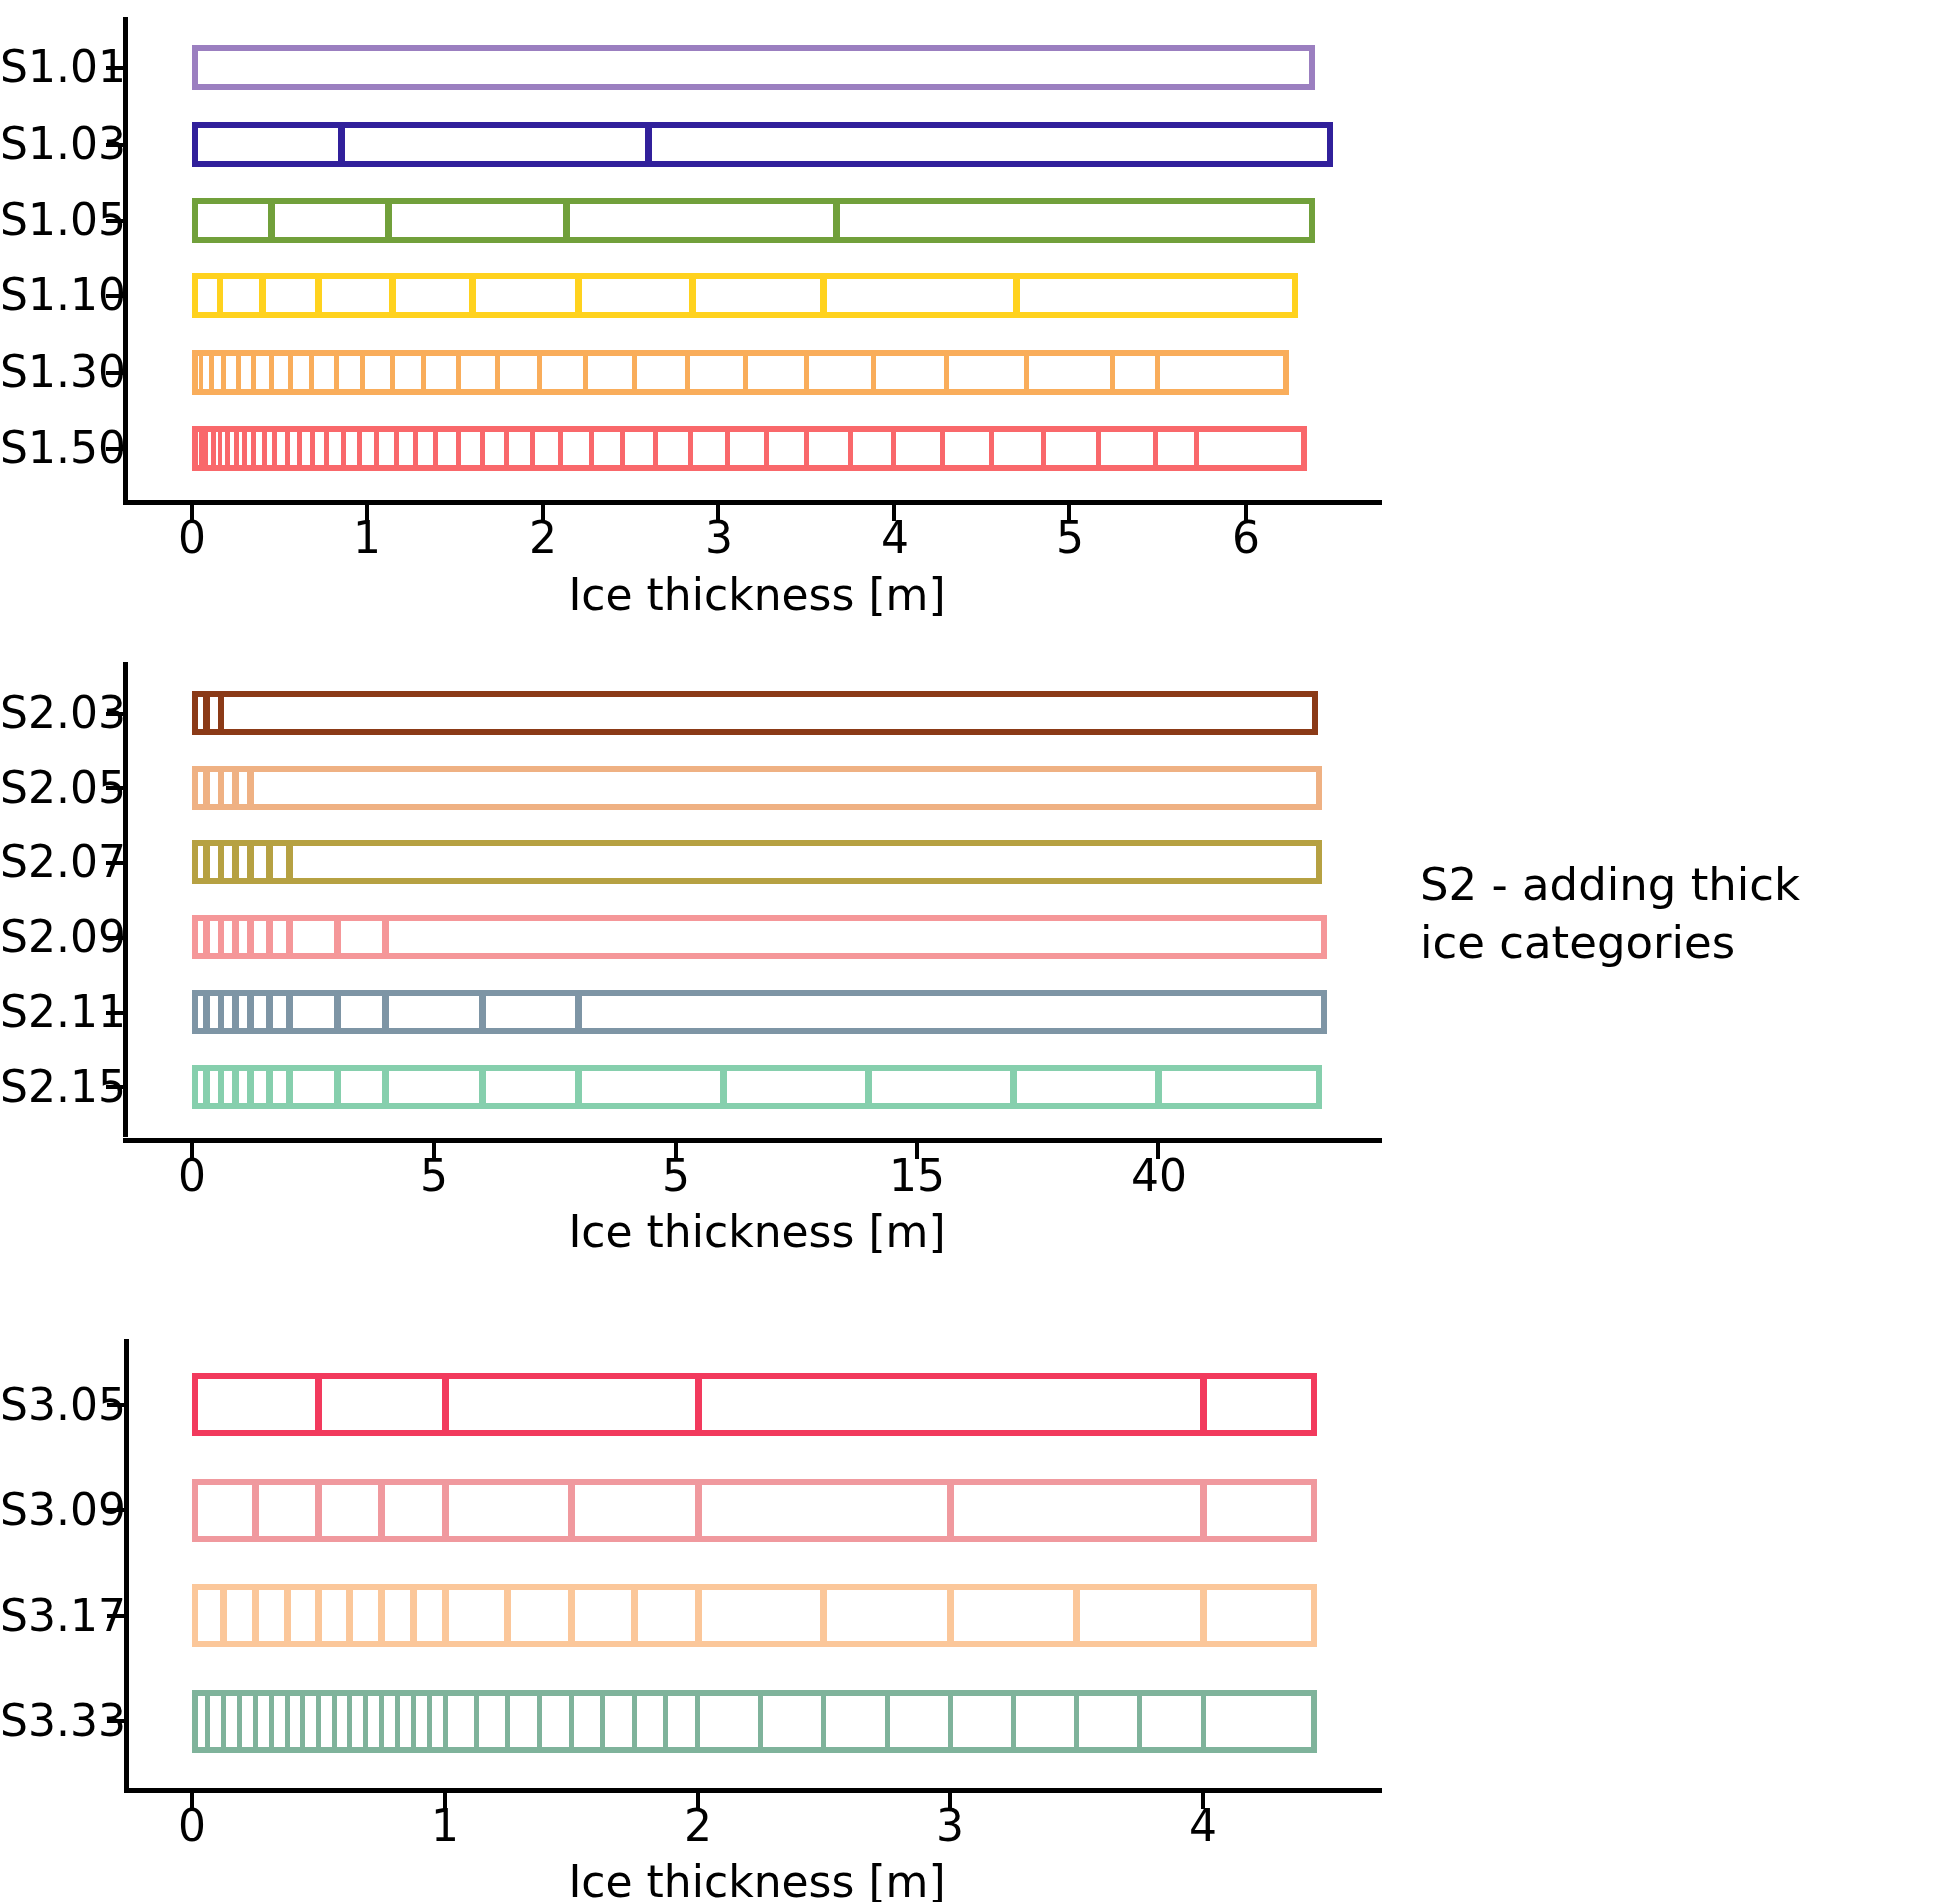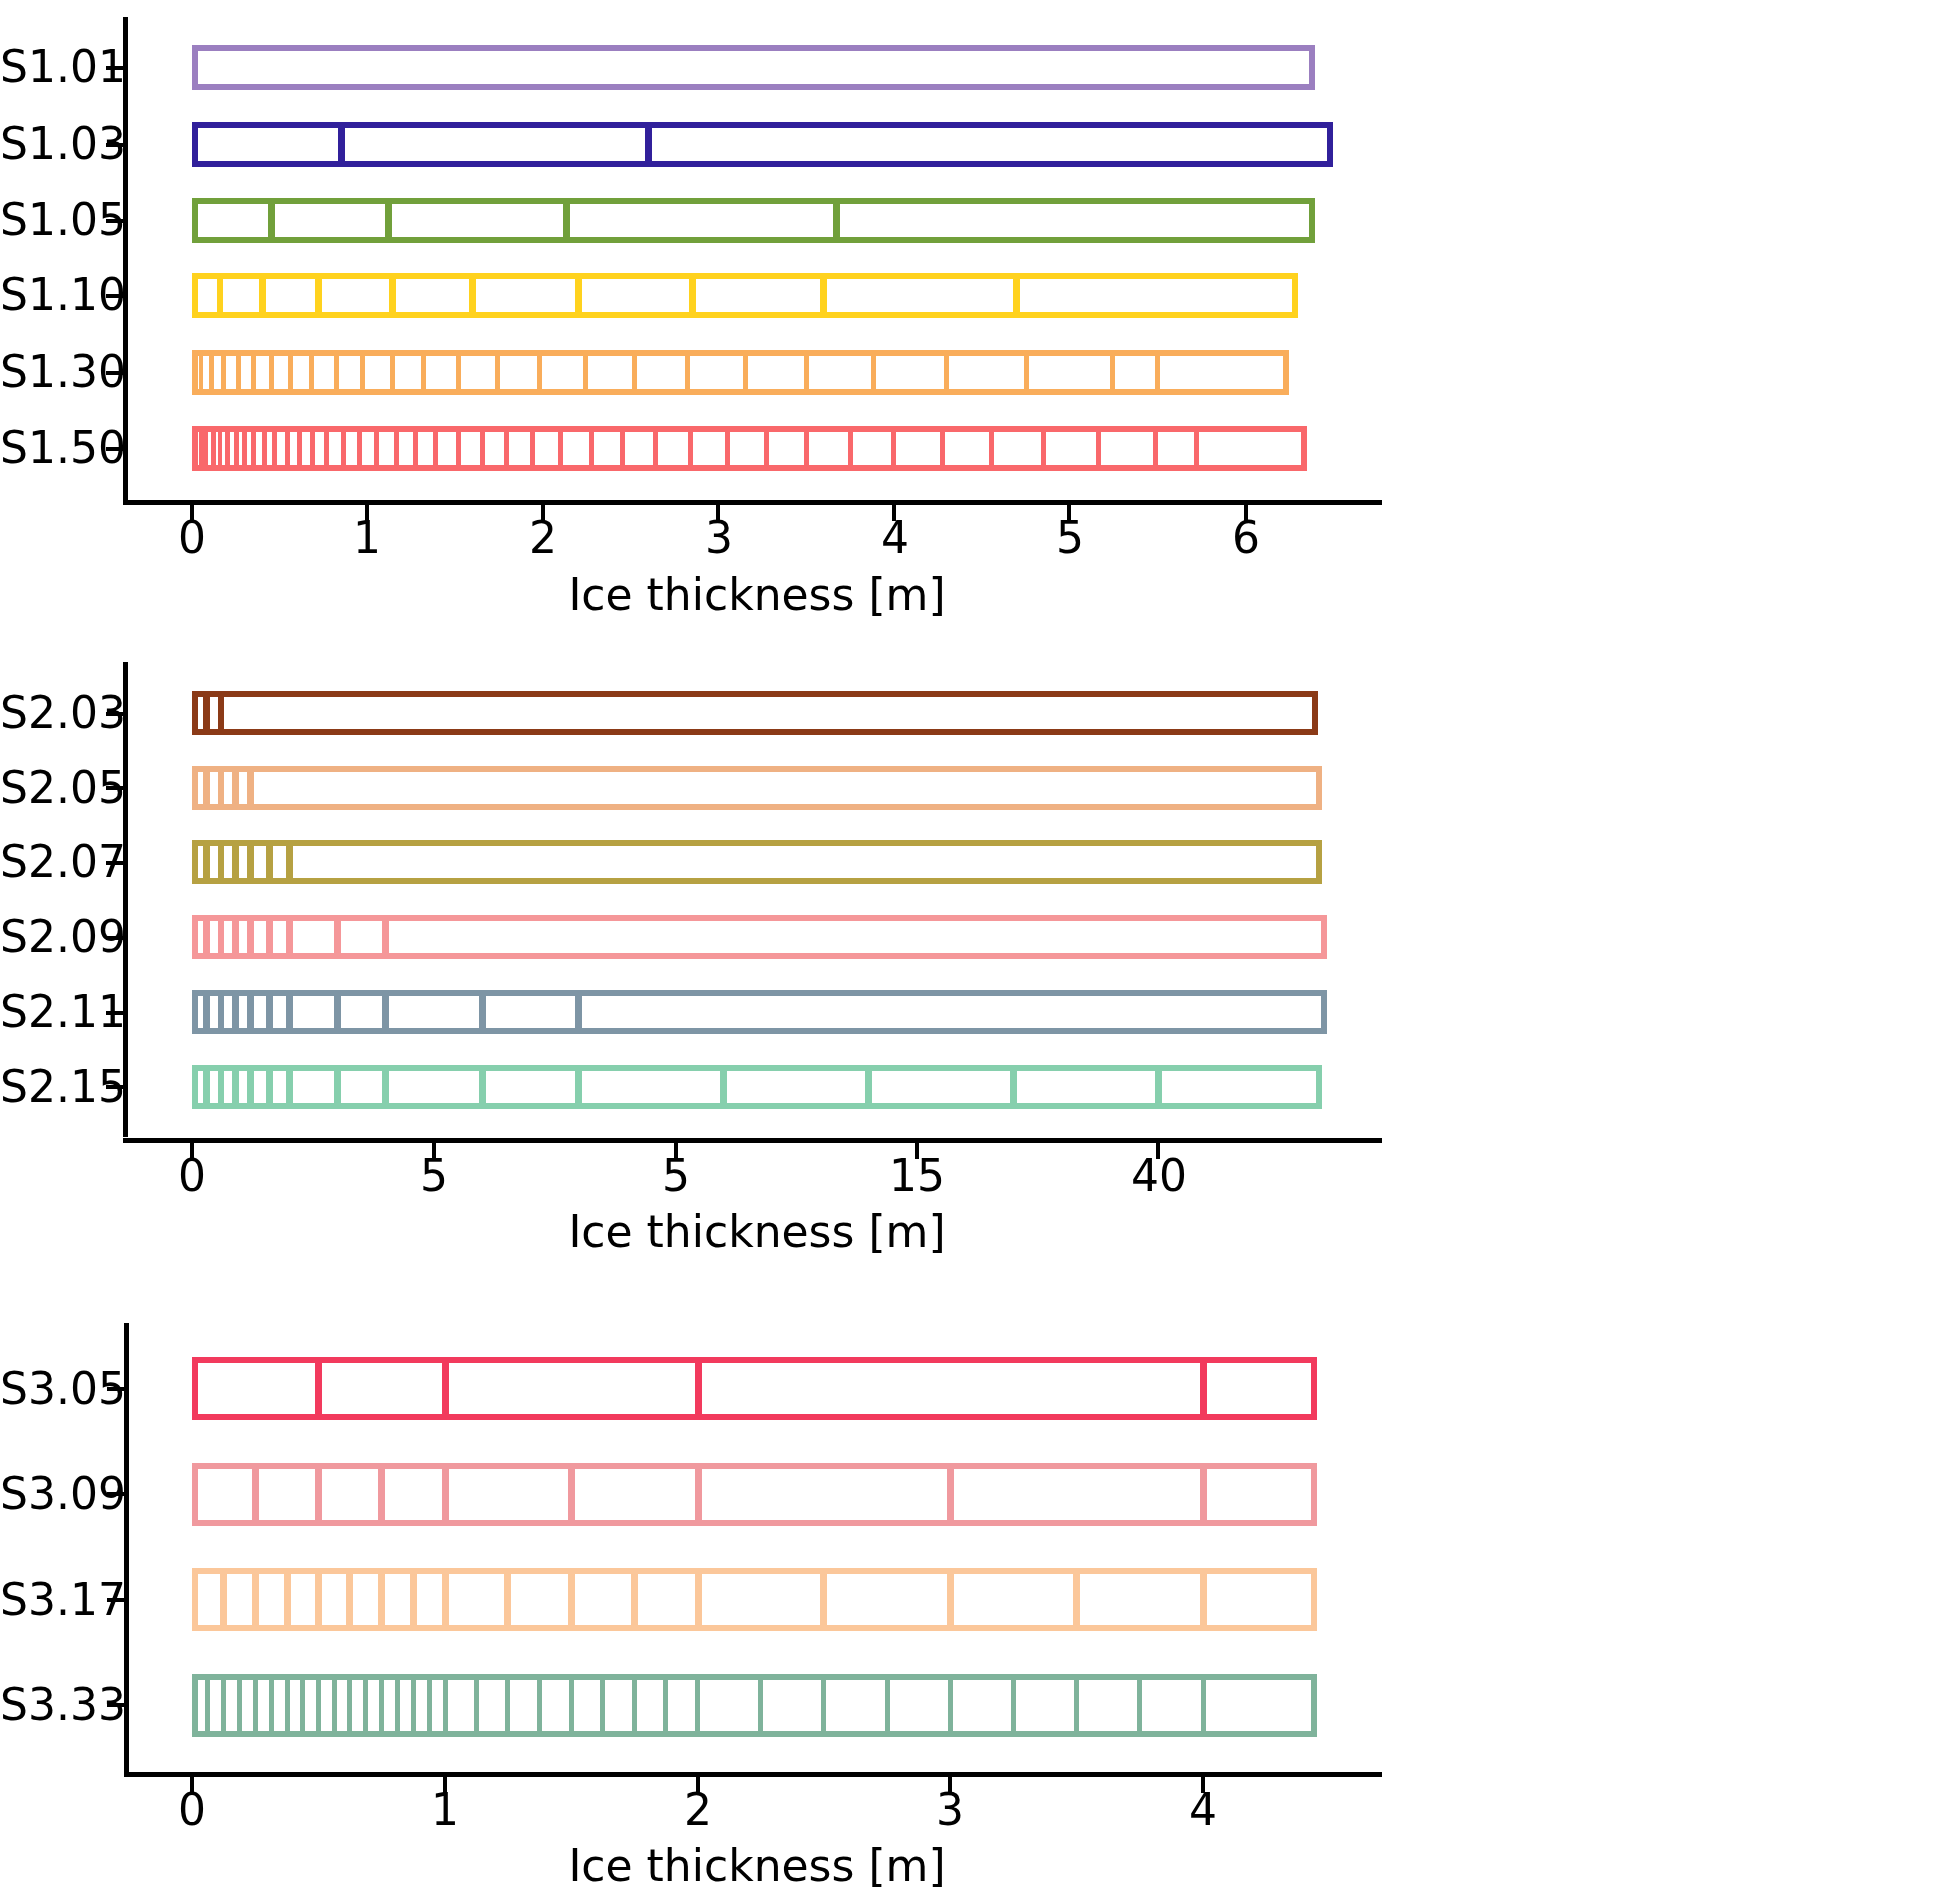--- a/index.html
+++ b/index.html
@@ -270,22 +270,24 @@
         <div class="xtick-label" style="left: 135px; width: 114px; top: 1154px;">0</div>
         <div class="xtick-mark" style="left: 432px; top: 1142px;"></div>
         <div class="xtick-label" style="left: 377px; width: 114px; top: 1154px;">5</div>
         <div class="xtick-mark" style="left: 674px; top: 1142px;"></div>
         <div class="xtick-label" style="left: 619px; width: 114px; top: 1154px;">5</div>
         <div class="xtick-mark" style="left: 915px; top: 1142px;"></div>
         <div class="xtick-label" style="left: 860px; width: 114px; top: 1154px;">15</div>
         <div class="xtick-mark" style="left: 1156px; top: 1142px;"></div>
         <div class="xtick-label" style="left: 1102px; width: 114px; top: 1154px;">40</div>
         <div class="xaxis-title" style="left: 284px; width: 946px; top: 1210px;">Ice thickness [m]</div>
+        <div class="annotation" style="left: 1420px; top: 856px; width: 530px;">S2 - adding thick
+ice categories</div>
       </div>
-      <div class="panel" style="top: 0px; height: 1334px;">
+      <div class="panel" style="top: 16px; height: 1334px;">
         <div class="spine-left" style="left: 124px; top: 1323px; height: 449px;"></div>
         <div class="spine-bottom" style="left: 124px; top: 1772px; width: 1258px;"></div>
         <div class="ytick-mark" style="left: 107px; top: 1387px;"></div>
         <div class="ytick-label" style="left: 0px; width: 96px; top: 1367px;">S3.05</div>
         <div class="bar-row" style="left: 192px; top: 1357px; width: 1125px; height: 63px;">
           <div class="bar-outline" style="border: 6.6px solid rgb(242, 58, 93);"></div>
           <div class="bnd" style="left: 123px; width: 6.6px; background: rgb(242, 58, 93);"></div>
           <div class="bnd" style="left: 250px; width: 6.6px; background: rgb(242, 58, 93);"></div>
           <div class="bnd" style="left: 503px; width: 6.6px; background: rgb(242, 58, 93);"></div>
           <div class="bnd" style="left: 1008px; width: 6.6px; background: rgb(242, 58, 93);"></div>

